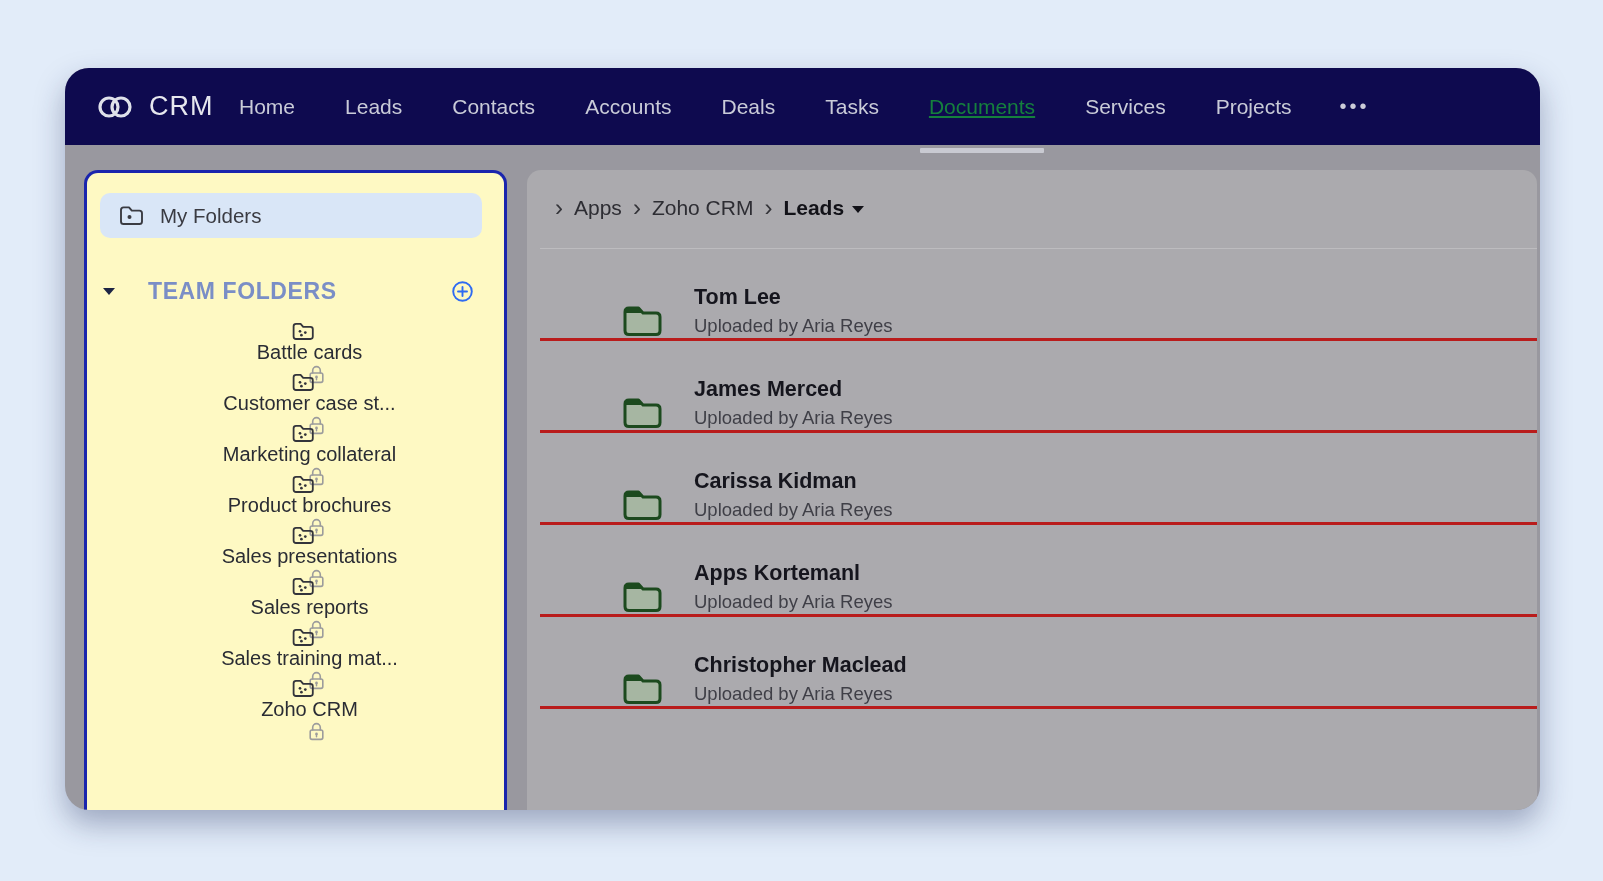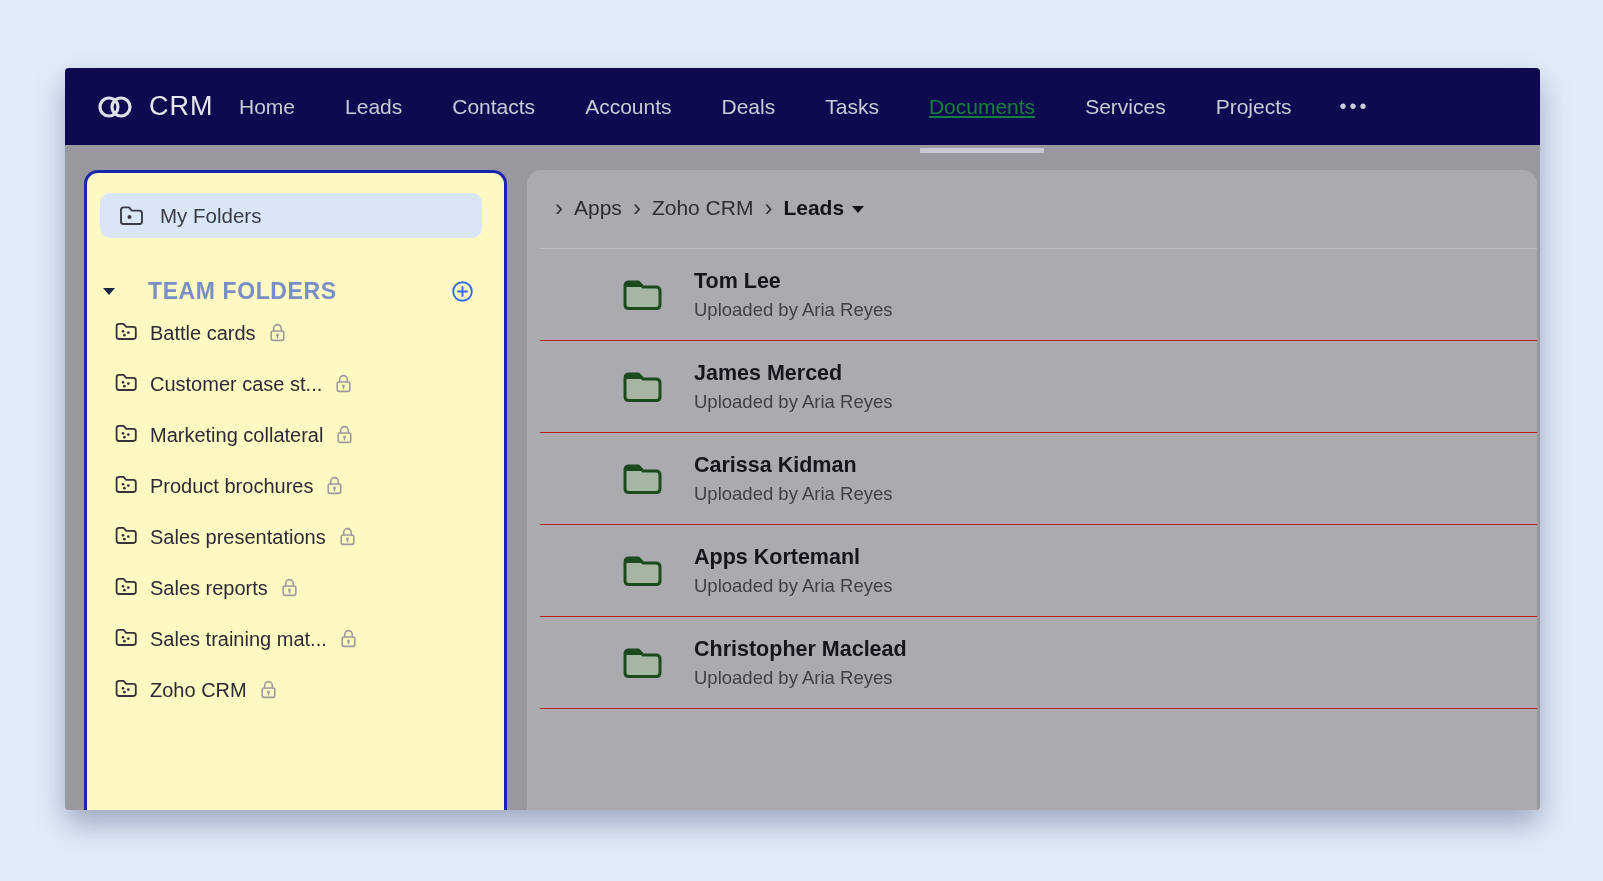--- a/index.html
+++ b/index.html
@@ -6,21 +6,21 @@
   html,body { width:1603px; height:881px; }
   body {
     font-family:"Liberation Sans","DejaVu Sans",sans-serif;
     background:var(--page-bg,#e2ecf9);
     position:relative; overflow:hidden;
   }
 
   
   .window {
     position:absolute; left:65px; top:68px; width:1475px; height:742px;
-    border-radius:4px; background:var(--dim-bg,#99989f); overflow:hidden;
+    border-radius:24px; background:var(--dim-bg,#99989f); overflow:hidden;
     box-shadow:0 14px 30px rgba(30,40,90,.35);
   }
 
   
   .navbar {
     height:77px; background:var(--navbar-bg,#0e0a4f);
     display:flex; align-items:center; padding:0 30px;
   }
   .logo { display:flex; align-items:center; gap:14px; width:144px; flex:0 0 auto; }
   .logo-text { color:#e6e7ee; font-size:27px; letter-spacing:1px; font-weight:400; }
@@ -45,39 +45,39 @@
   .my-folders {
     margin:20px 22px 0 13px; height:45px; border-radius:10px;
     background:#d9e6f7; display:flex; align-items:center; gap:17px; padding-left:19px;
   }
   .my-folders-label { font-size:20.5px; color:#3a3b42; }
   .team-header { margin-top:42px; padding:0 30px 0 16px; display:flex; align-items:center; height:22px; }
   .caret-down { width:0; height:0; border-left:6.5px solid transparent; border-right:6.5px solid transparent; border-top:7.5px solid #1d2544; }
   .team-label { margin-left:33px; font-size:23px; font-weight:bold; letter-spacing:.6px; color:#7a8ec6; }
   .team-spacer { flex:1; }
   .folder-list { list-style:none; margin-top:20px; }
-  .folder-item { height:51px; display:flex; padding-left:28px; cursor:pointer; }
+  .folder-item { height:51px; display:flex; align-items:center; padding-left:28px; cursor:pointer;flex-direction:column; }
   .folder-item .ticon { flex:0 0 auto; margin-right:13px; display:flex; }
   .folder-item-label { font-size:20px; color:#2a2c34; white-space:nowrap; }
   .folder-item .lock { margin-left:13px; display:flex; }
 
   
   .main-card {
     position:absolute; left:462px; top:102px; width:1010px; bottom:0;
     background:var(--card-bg,#abaaae); border-radius:14px 14px 0 0; overflow:hidden;
   }
   .breadcrumb { padding:26px 0 0 28px; display:flex; align-items:center; gap:11px; font-size:21px; color:#2d2d33; }
   .bc-chevron { font-size:24px; color:#343439; line-height:20px; }
   .bc-link { cursor:pointer; }
   .bc-current { font-weight:bold; color:#121218; display:flex; align-items:center; gap:8px; cursor:pointer; }
   .bc-caret { width:0; height:0; border-left:6px solid transparent; border-right:6px solid transparent; border-top:7px solid #121218; margin-top:2px; }
 
   .col-header { margin:65px 0 0 90px; font-size:18px; letter-spacing:1px; color:#2a2a2e; }
   .doc-list { list-style:none; margin:28px 0 0 13px; border-top:1px solid #bdbcbf; }
-  .doc-row { height:92px; border-bottom:1px solid #b91c1c; display:flex; align-items:center; padding-left:82px; cursor:pointer; }
+  .doc-row { height:92px; border-bottom:3px solid #b91c1c; display:flex; align-items:flex-end; padding-left:82px; cursor:pointer; }
   .doc-folder { flex:0 0 auto; margin-right:32px; display:flex; }
   .doc-name { font-size:21.5px; font-weight:bold; color:#15151d; line-height:26px; }
   .doc-meta { font-size:18.5px; color:#3f3f47; line-height:24px; margin-top:4px; }
 </style>
 </head>
 <body>
 
 <div class="window">
 
   <nav class="navbar">

